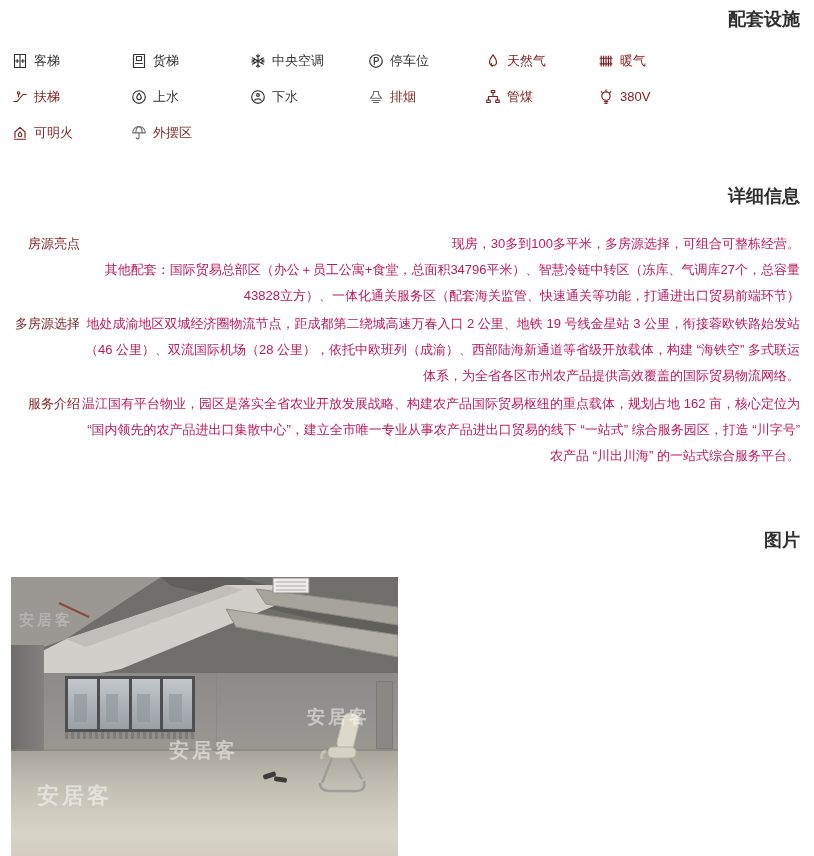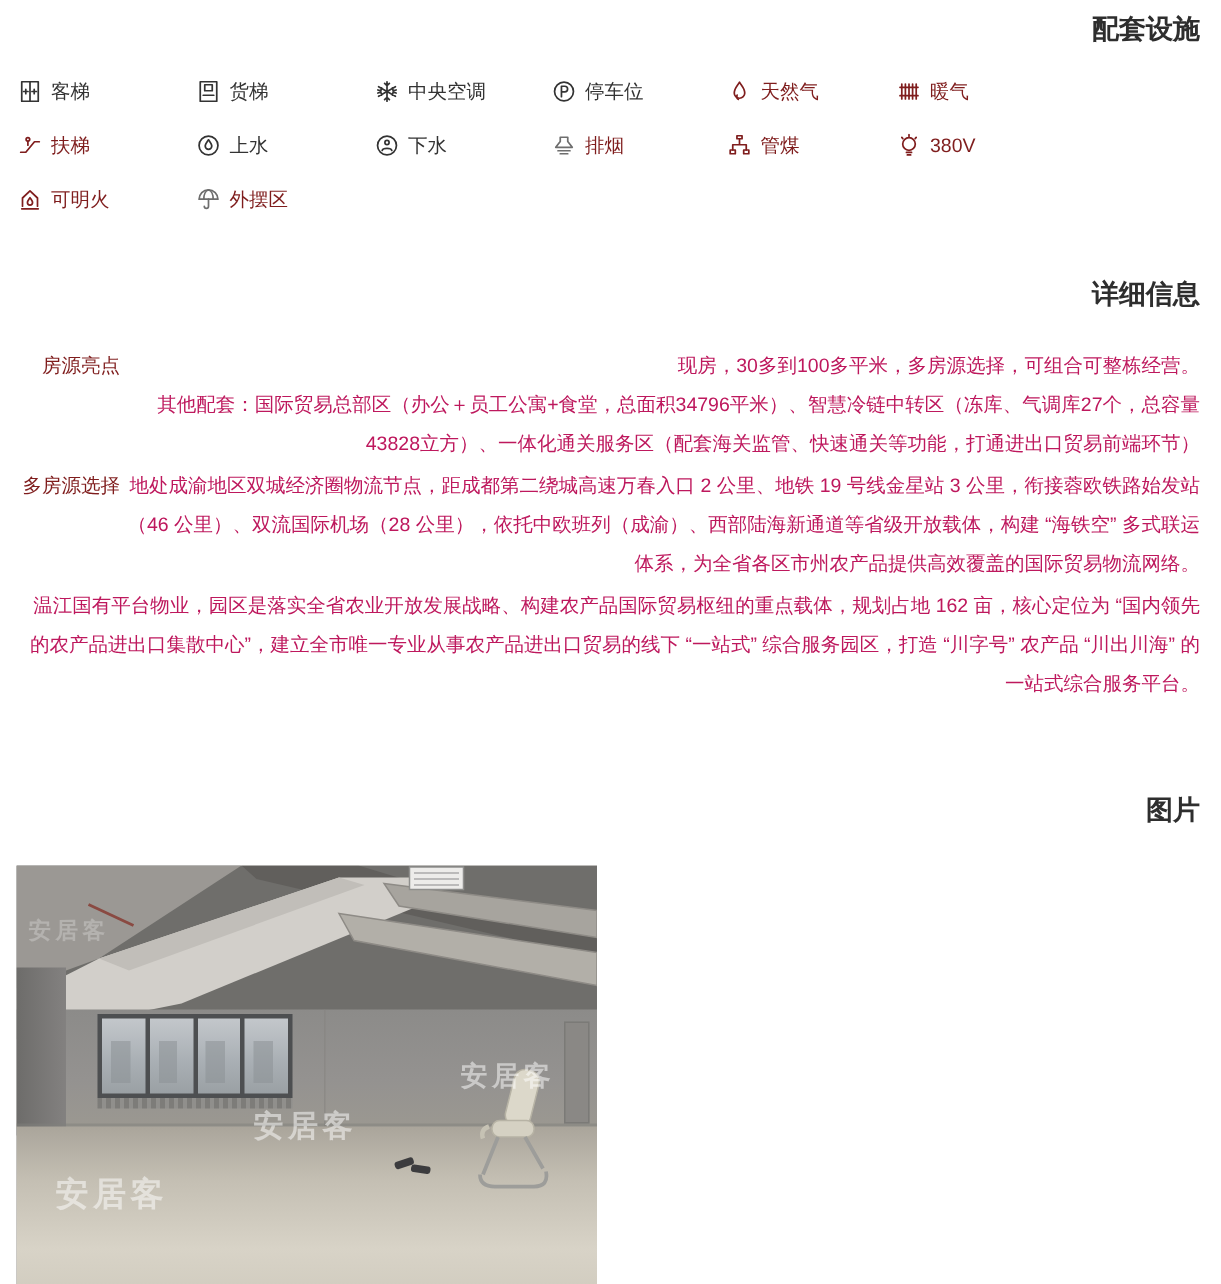--- a/index.html
+++ b/index.html
@@ -217,20 +217,21 @@
         <div class="detail-row">
           <div class="detail-label">房源亮点</div>
           <div class="detail-content">现房，30多到100多平米，多房源选择，可组合可整栋经营。
 其他配套：国际贸易总部区（办公＋员工公寓+食堂，总面积34796平米）、智慧冷链中转区（冻库、气调库27个，总容量43828立方）、一体化通关服务区（配套海关监管、快速通关等功能，打通进出口贸易前端环节）</div>
         </div>
         <div class="detail-row">
           <div class="detail-label">多房源选择</div>
           <div class="detail-content">地处成渝地区双城经济圈物流节点，距成都第二绕城高速万春入口 2 公里、地铁 19 号线金星站 3 公里，衔接蓉欧铁路始发站（46 公里）、双流国际机场（28 公里），依托中欧班列（成渝）、西部陆海新通道等省级开放载体，构建 “海铁空” 多式联运体系，为全省各区市州农产品提供高效覆盖的国际贸易物流网络。</div>
         </div>
         <div class="detail-row">
+          <div class="detail-label">服务介绍</div>
           <div class="detail-content">温江国有平台物业，园区是落实全省农业开放发展战略、构建农产品国际贸易枢纽的重点载体，规划占地 162 亩，核心定位为 “国内领先的农产品进出口集散中心”，建立全市唯一专业从事农产品进出口贸易的线下 “一站式” 综合服务园区，打造 “川字号” 农产品 “川出川海” 的一站式综合服务平台。</div>
         </div>
       </div>
   </section>
 
   <section class="photos">
     <h2 class="section-title">图片</h2>
 
     <div class="photo">
 

